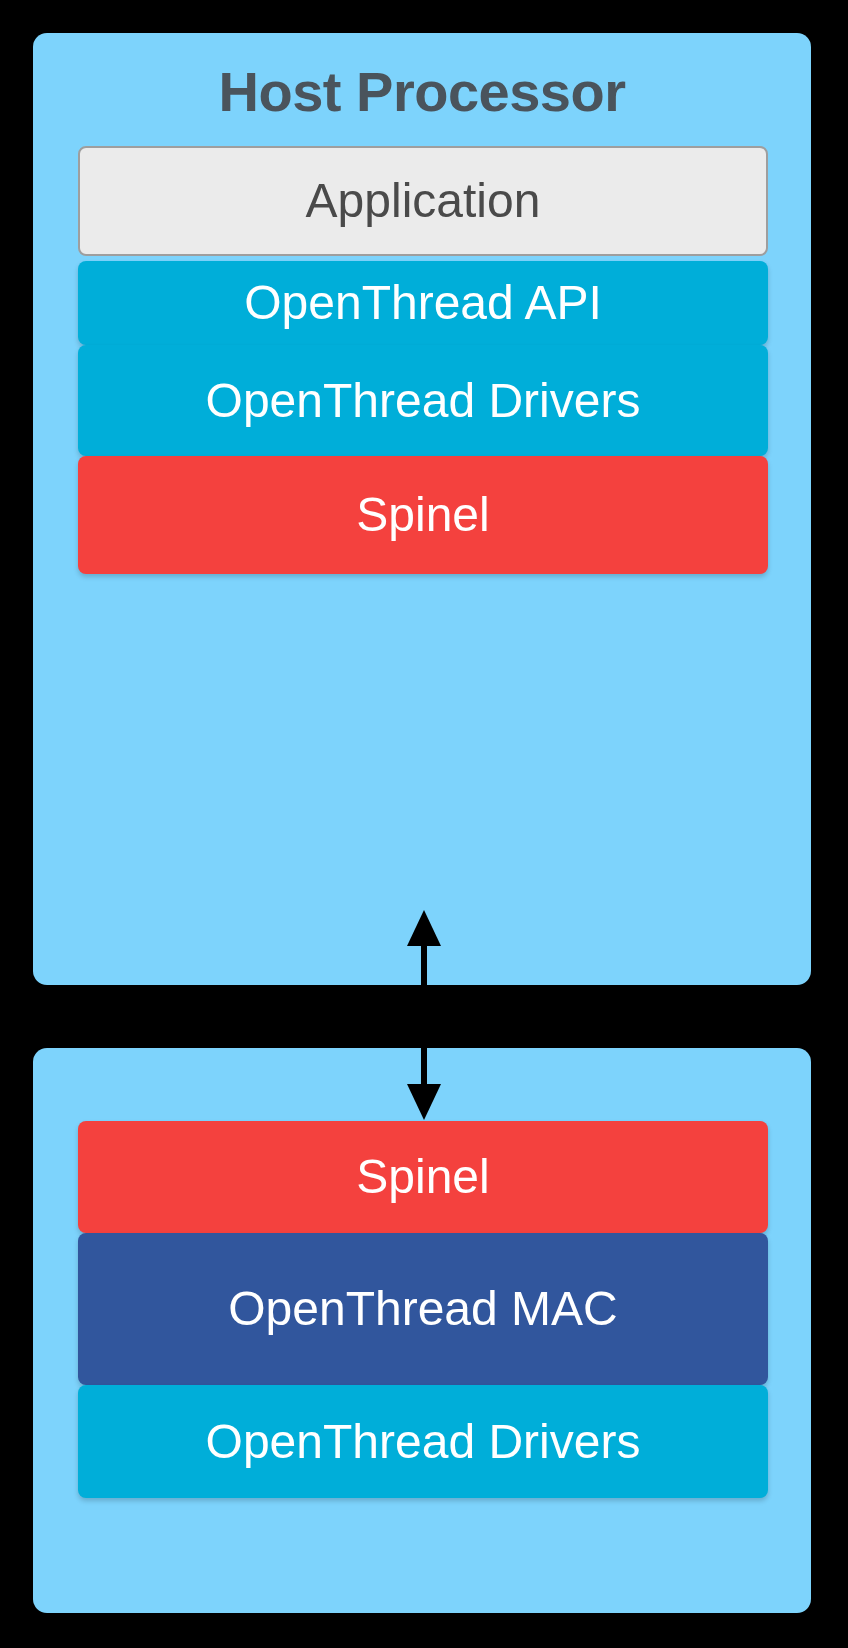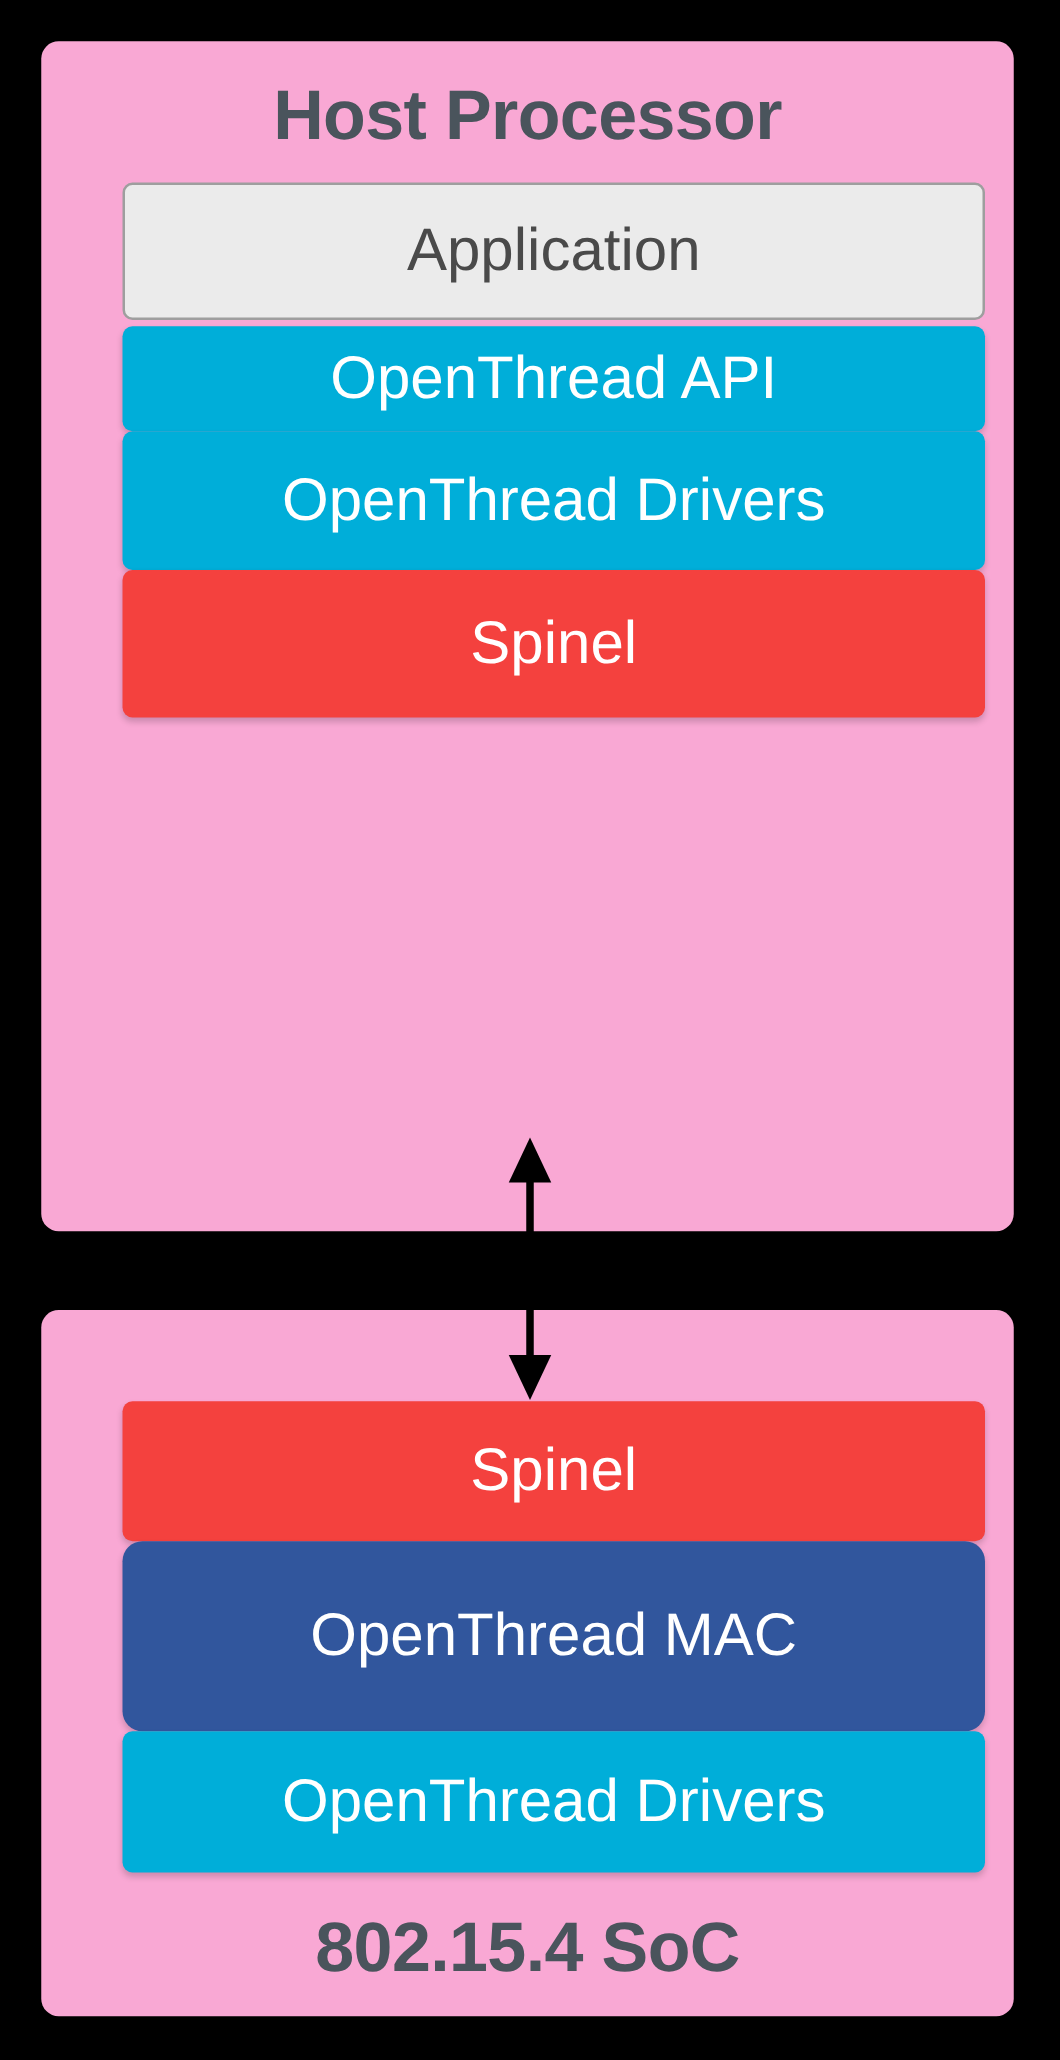--- a/index.html
+++ b/index.html
@@ -12,21 +12,21 @@
     width: 848px;
     height: 1648px;
     background: #000000;
     font-family: "Liberation Sans", sans-serif;
     overflow: hidden;
   }
   .card {
     position: absolute;
     left: 33px;
     width: 778px;
-    background: #f9a8d4;
+    background: #7dd3fc;
     border-radius: 14px;
   }
   #host-card { top: 33px; height: 952px; }
   #soc-card  { top: 1048px; height: 565px; }
 
   .card-title {
     font-size: 56px;
     font-weight: bold;
     color: #4A545C;
     text-align: center;
@@ -36,21 +36,21 @@
     justify-content: center;
   }
   #host-title { height: 109px; padding-top: 4px; }
   #soc-title  {
     position: absolute;
     left: 0; right: 0; bottom: 0;
     height: 112px;
   }
 
   .stack {
-    margin-left: 65px;
+    margin-left: 45px;
     width: 690px;
   }
   #soc-card .stack { margin-top: 73px; }
 
   .layer {
     box-sizing: border-box;
     width: 100%;
     display: flex;
     align-items: center;
     justify-content: center;
@@ -69,21 +69,21 @@
 
   
   .h-app     { height: 110px; }
   .h-ipv6    { height: 105px; }
   .h-api     { height: 84px; margin-top: 5px; }
   .h-core    { height: 202px; }
   .h-drivers { height: 111px; }
   .h-spinel  { height: 118px; }
   
   .h-spinel2  { height: 112px; }
-  .h-mac      { height: 152px; border-radius: 16px; }
+  .h-mac      { height: 152px; }
   .h-drivers2 { height: 113px; }
 
   
   #link-arrow {
     position: absolute;
     left: 407px;
     top: 910px;
     width: 34px;
     height: 210px;
     z-index: 5;
@@ -147,16 +147,15 @@
       <div class="layer red h-spinel2">
         <span>Spinel</span>
       </div>
       <div class="layer blue h-mac">
         <span>OpenThread MAC</span>
       </div>
       <div class="layer cyan h-drivers2">
         <span>OpenThread Drivers</span>
       </div>
     </div>
-    <div class="card-title" id="soc-title">802.15.4 SoC</div>
   </div>
 
 </div>
 
 </body></html>

